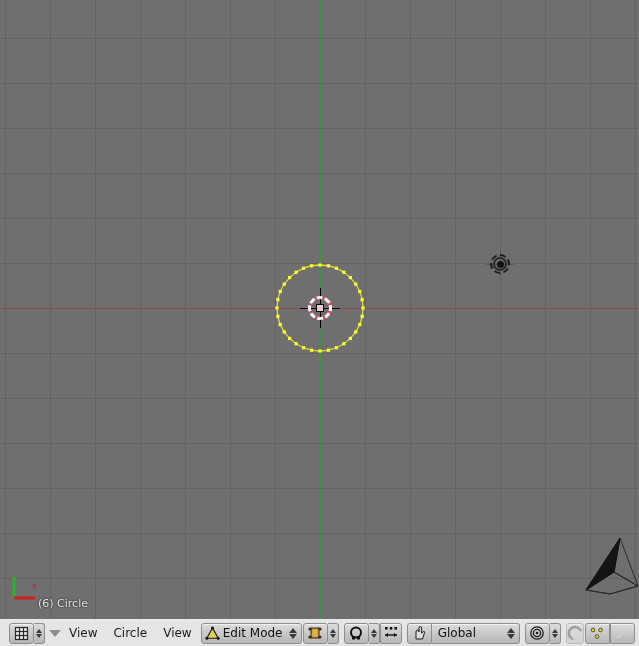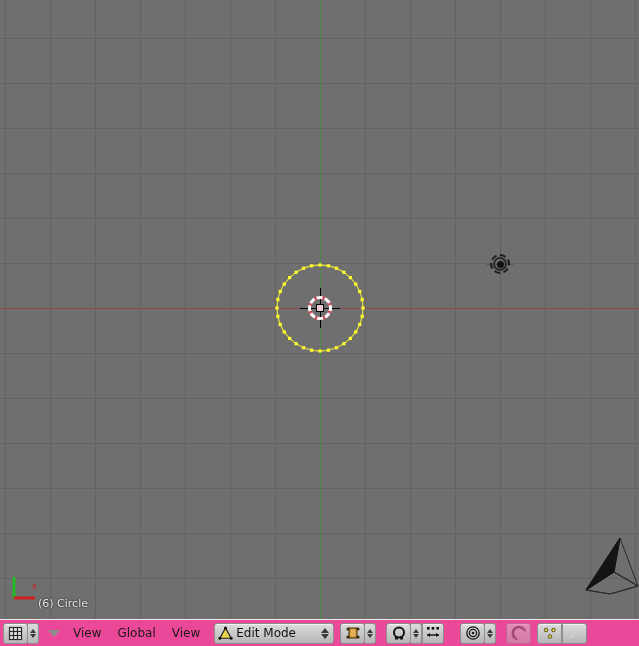--- a/index.html
+++ b/index.html
@@ -56,24 +56,24 @@
   #mini-axis{position:absolute;}
   #mini-axis .lbl{position:absolute;font-size:8px;font-family:"DejaVu Sans",sans-serif;}
 
   
   #object-info{position:absolute;color:#e6e6e6;font-size:11px;
         font-family:"DejaVu Sans","Liberation Sans",sans-serif;
         text-shadow:0 0 2px #000;white-space:nowrap;}
 
   
   #header{position:absolute;left:0;top:619px;width:639px;height:27px;
-        background:#ec4899;
+        background:#e5e5e5;
         border-top:1px solid #e9e9e9;
         display:flex;align-items:center;box-sizing:border-box;
-        padding-left:3px;}
+        padding-left:9px;}
 
   .hbtn{background:linear-gradient(#dcdcdc,#b6b6b6);
         border:1px solid #8e8e8e;border-radius:3px;
         box-shadow:inset 0 1px 0 #f2f2f2;
         height:21px;box-sizing:border-box;
         display:flex;align-items:center;justify-content:center;}
 
   .grp{display:flex;align-items:center;height:21px;margin-right:4px;}
 
   .menu-item{color:#1a1a1a;font-size:12px;padding:0 8px;height:21px;
@@ -249,21 +249,21 @@
         <span class="ar up"></span>
         <span class="ar dn"></span>
       </div>
     </div>
 
     <div class="flat-dd">
       <span class="tri-dn"></span>
     </div>
 
     <div class="menu-item">View</div>
-    <div class="menu-item">Global</div>
+    <div class="menu-item">Circle</div>
     <div class="menu-item">View</div>
 
     <div class="sep"></div>
 
     <div class="combo" style="width:120px;">
       <svg width="15" height="15" viewBox="0 0 16 16" xmlns="http://www.w3.org/2000/svg">
         <polygon points="8,2 14,13 2,13" fill="#e4d24a" stroke="#1d1d1d" stroke-width="1.2"></polygon>
         <circle cx="8" cy="2" r="1.6" fill="#111"></circle>
         <circle cx="14" cy="13" r="1.6" fill="#111"></circle>
         <circle cx="2" cy="13" r="1.6" fill="#111"></circle>
@@ -315,20 +315,34 @@
           <rect x="11.4" y="2" width="2.6" height="2.6" fill="#111"></rect>
           <line x1="2" y1="10" x2="14" y2="10" stroke="#111" stroke-width="1.4"></line>
           <polygon points="2,10 5,8 5,12" fill="#111"></polygon>
           <polygon points="14,10 11,8 11,12" fill="#111"></polygon>
         </svg>
       </div>
     </div>
 
     <div class="sep"></div>
 
+    <div class="grp">
+      <div class="hbtn icon-btn" style="border-radius:3px 0 0 3px;">
+        <svg width="16" height="16" viewBox="0 0 16 16" xmlns="http://www.w3.org/2000/svg">
+          <path d="M5 14 L5 7 Q5 5 6.5 5 Q8 5 8 7 L8 3 Q8 1.5 9.3 1.5 Q10.6 1.5 10.6 3 L10.6 8 L12.5 6.5 Q13.6 6 13.6 7.5 L11.5 14 Z" fill="#dcdcdc" stroke="#1a1a1a" stroke-width="1"></path>
+        </svg>
+      </div>
+      <div class="combo" style="width:88px;border-radius:0 3px 3px 0;border-left:none;">
+        <span class="ctext">Global</span>
+        <span class="carr">
+          <span class="ar up"></span>
+          <span class="ar dn"></span>
+        </span>
+      </div>
+    </div>
 
     <div class="sep"></div>
 
     <div class="grp">
       <div class="hbtn icon-btn">
         <svg width="16" height="16" viewBox="0 0 16 16" xmlns="http://www.w3.org/2000/svg">
           <circle cx="8" cy="8" r="6.2" fill="none" stroke="#1a1a1a" stroke-width="1.3"></circle>
           <circle cx="8" cy="8" r="3.6" fill="none" stroke="#1a1a1a" stroke-width="1.3"></circle>
           <circle cx="8" cy="8" r="1.3" fill="#1a1a1a"></circle>
         </svg>

